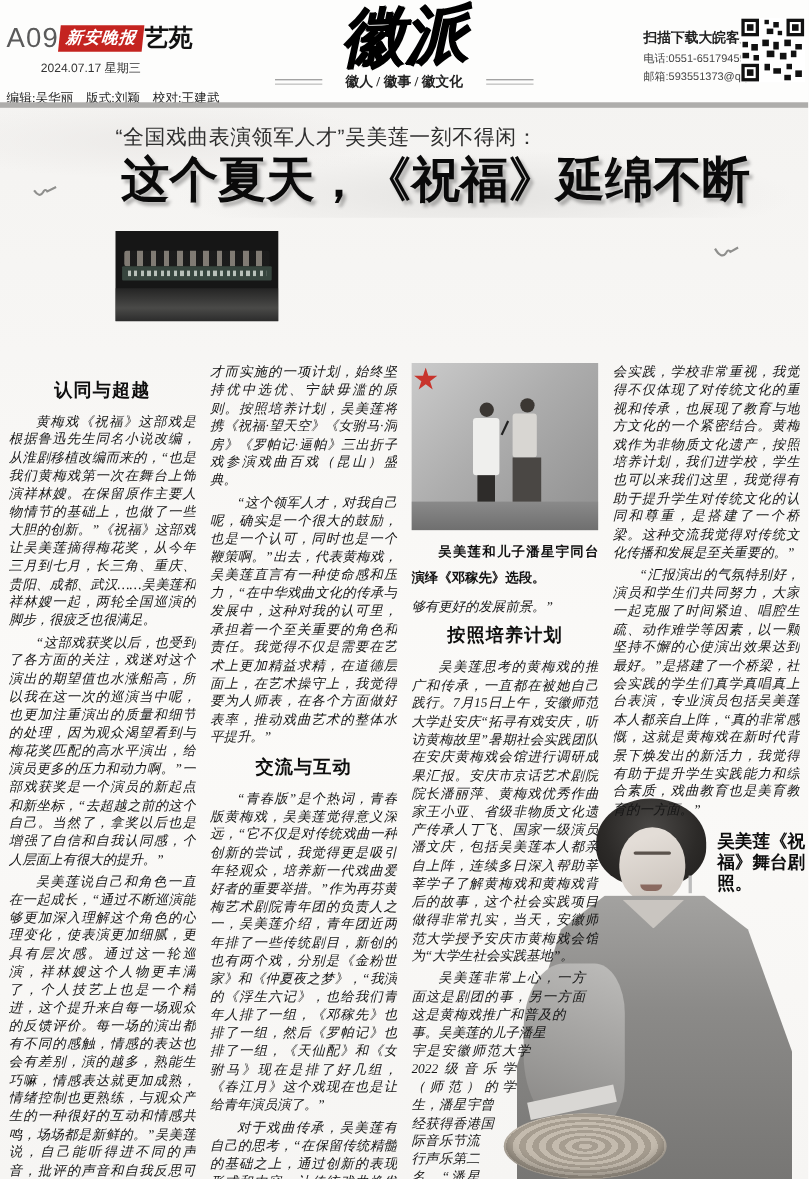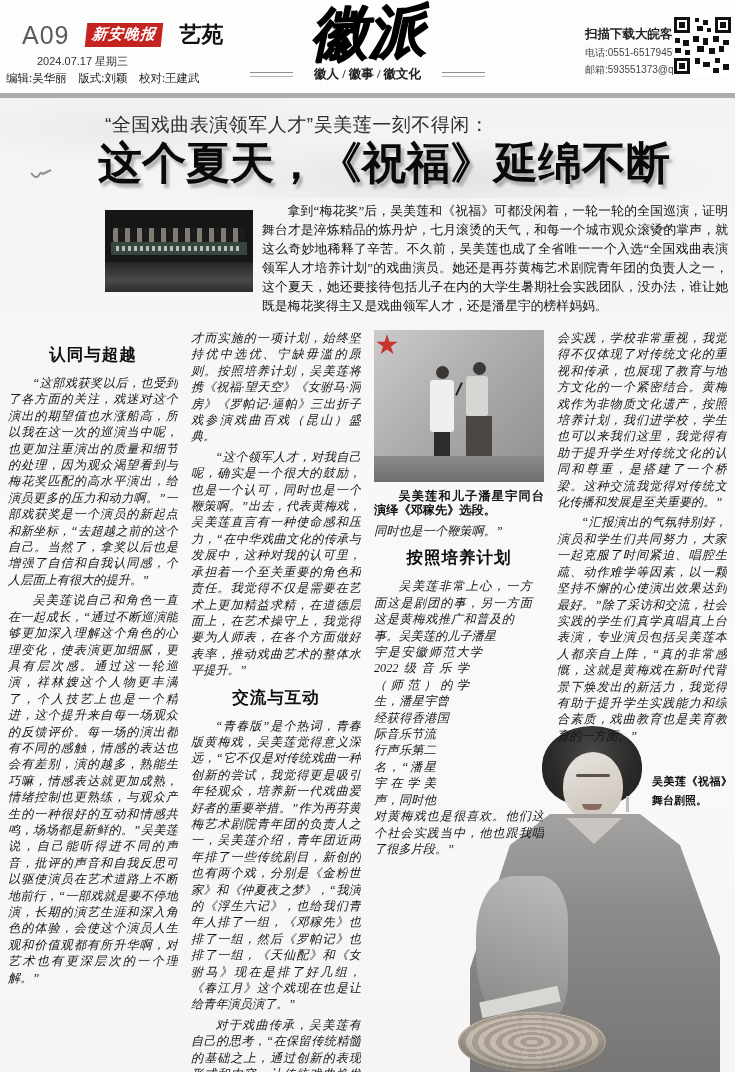--- a/index.html
+++ b/index.html
@@ -2,46 +2,46 @@
 <html><head>
 <meta charset="utf-8">
 <style>
   html,body{margin:0;padding:0;}
   .page{position:relative;width:735px;height:1072px;overflow:hidden;
         background:linear-gradient(180deg,#f3f2f0 0%,#f7f6f4 30%,#fbfaf8 60%,#f6f5f3 100%);
         font-family:"Liberation Serif",serif;color:#1c1c1c;}
   
   .hdr{position:absolute;left:0;top:0;width:735px;height:93px;background:#fdfdfc;}
   .hdr-left{position:absolute;left:6px;top:20px;}
-  .hdr-l1{display:flex;align-items:center;gap:17px;margin-left:16px;}
+  .hdr-l1{display:flex;align-items:center;gap:1px;}
   .pageno{font-family:"Liberation Sans",sans-serif;font-size:25px;color:#5a5a5a;letter-spacing:1px;}
   .paperlogo{background:#c42420;color:#fff;font-family:"Liberation Serif",serif;font-style:italic;
              font-weight:bold;font-size:15px;padding:2px 6px 3px;letter-spacing:1px;transform:skewX(-6deg);}
   .sect{font-family:"Liberation Sans",sans-serif;font-weight:bold;font-size:22px;color:#111;}
   .dateline{font-family:"Liberation Sans",sans-serif;font-size:11px;color:#333;margin-top:4px;margin-left:31px;}
-  .staffline{font-family:Liberation Serif, serif;font-size:11.5px;color:#222;margin-top:2px;}
+  .staffline{font-family:Liberation Serif, serif;font-size:11.5px;color:#222;margin-top:13px;}
   .masthead{position:absolute;left:250px;top:2px;width:235px;text-align:center;}
   .masthead-title{font-family:"Liberation Serif",serif;font-weight:bold;font-style:italic;
                   font-size:58px;line-height:62px;color:#000;transform:rotate(-2deg);
                   text-shadow:1px 1px 0 #000;}
   .masthead-sub{display:flex;align-items:center;gap:21px;margin-top:2px;}
   .masthead-sub .ln{flex:1;height:3px;border-top:1px solid #8d8d8d;border-bottom:1px solid #b5b5b5;}
   .masthead-sub .tx{font-size:12.5px;font-weight:bold;color:#222;white-space:nowrap;}
   .hdr-right{position:absolute;left:585px;top:26px;width:90px;}
   .scanlbl{font-family:"Liberation Sans",sans-serif;font-weight:bold;font-size:12.5px;color:#222;white-space:nowrap;}
   .contact{font-family:"Liberation Sans",sans-serif;font-size:10px;color:#444;margin-top:3px;white-space:nowrap;}
   .qr{position:absolute;left:673px;top:16px;width:59px;height:59px;}
   .divider{position:absolute;left:0;top:93px;width:735px;height:5px;background:#aeadab;}
   
   .headline-zone{position:absolute;left:0;top:98px;width:735px;height:100px;
      background:radial-gradient(ellipse 400px 60px at 60% 80%,#e4e3e1 0%,rgba(244,243,241,0) 70%),
                 radial-gradient(ellipse 300px 50px at 20% 30%,#eceae8 0%,rgba(244,243,241,0) 70%);}
   .kicker{position:absolute;left:105px;top:14px;font-family:"Liberation Sans",sans-serif;
           font-size:19px;color:#2e2e2e;letter-spacing:0.5px;}
-  .bigtitle{position:absolute;left:98px;top:36px;font-family:"Liberation Sans",sans-serif;
+  .bigtitle{position:absolute;left:110px;top:36px;font-family:"Liberation Sans",sans-serif;
             font-weight:900;font-size:44px;letter-spacing:0px;color:#0a0a0a;
             text-shadow:3px 4px 3px rgba(0,0,0,0.28);white-space:nowrap;}
   .bird{position:absolute;color:#8f8f8d;}
   .bird svg{display:block;}
   
   .lead-photo{position:absolute;left:105px;top:210px;width:148px;height:82px;background:#161616;overflow:hidden;}
   .lead-photo .figures{position:absolute;left:8px;top:18px;width:132px;height:14px;
       background:repeating-linear-gradient(90deg,#9b948b 0 5px,#1d1d1d 5px 12px);opacity:.8;border-radius:2px;}
   .lead-photo .banner{position:absolute;left:6px;top:32px;width:136px;height:13px;background:#37453e;
       border-radius:1px;}
@@ -71,21 +71,21 @@
   .fig .torso{margin-top:1px;border-radius:3px;}
   .fig-boy{left:56px;top:36px;}
   .fig-boy .torso{width:24px;height:52px;background:#efefed;}
   .fig-boy .legs{width:16px;height:34px;margin:0 auto;background:#2e2c2a;}
   .fig-girl{left:92px;top:32px;}
   .fig-girl .torso{width:22px;height:40px;background:#d8d6d2;}
   .fig-girl .legs{width:26px;height:48px;margin:0 auto;background:#4a4744;border-radius:0 0 6px 6px;}
   .mic{position:absolute;left:84px;top:52px;width:2px;height:14px;background:#222;transform:rotate(25deg);}
   .star{position:absolute;left:2px;top:4px;width:22px;height:22px;background:#c8342c;
         clip-path:polygon(50% 0%,61% 35%,98% 35%,68% 57%,79% 91%,50% 70%,21% 91%,32% 57%,2% 35%,39% 35%);}
-  .photocap{font-family:"Liberation Sans",sans-serif;font-weight:bold;font-size:12.2px;line-height:14px;
+  .photocap{font-family:"Liberation Sans",sans-serif;font-weight:bold;font-size:12.2px;line-height:24px;
             text-align:justify;text-indent:2em;color:#111;margin:7px 0 6px;}
   
   .sp{float:right;clear:right;width:1px;height:1px;}
   
   .byline{font-family:"Liberation Sans",sans-serif;font-weight:bold;font-size:12.4px;line-height:17px;
           text-align:justify;text-indent:2em;color:#0c0c0c;margin-top:2px;}
   
   .portrait{position:absolute;left:450px;top:726px;width:285px;height:346px;z-index:1;}
   .hair{position:absolute;left:92px;top:0;width:100px;height:80px;background:
         radial-gradient(ellipse at 50% 35%,#4a4846 0%,#2c2a28 60%,#201e1c 100%);
@@ -99,22 +99,22 @@
         background:linear-gradient(180deg,#a3a2a0 0%,#8b8a88 40%,#777674 100%);
         clip-path:polygon(32% 0,68% 0,84% 12%,100% 55%,100% 100%,0 100%,0 60%,16% 12%);}
   .collar{position:absolute;left:116px;top:92px;width:56px;height:26px;background:#c9c5c0;
         clip-path:polygon(0 0,100% 0,50% 100%);}
   .sleeve{position:absolute;left:26px;top:150px;width:92px;height:150px;background:
         linear-gradient(200deg,#bdbcba 0%,#9c9b99 60%,#868482 100%);border-radius:40% 30% 30% 45%;}
   .cuff{position:absolute;left:30px;top:268px;width:80px;height:16px;background:#d9d7d4;transform:rotate(-12deg);}
   .basket{position:absolute;left:8px;top:286px;width:148px;height:60px;border-radius:50%;
         background:repeating-radial-gradient(ellipse at 50% 50%,#c4bbae 0 6px,#a69d90 6px 12px);
         box-shadow:inset 0 -6px 10px rgba(0,0,0,.25);}
-  .portrait-cap{position:absolute;left:652px;top:772px;width:80px;z-index:3;
-        font-family:"Liberation Sans",sans-serif;font-weight:bold;font-size:11px;line-height:19px;
+  .portrait-cap{position:absolute;left:652px;top:756px;width:80px;z-index:3;
+        font-family:"Liberation Sans",sans-serif;font-weight:bold;font-size:16px;line-height:19px;
         text-align:justify;color:#0c0c0c;}
 </style>
 </head>
 <body>
 
 <div class="page">
 
   <div class="hdr">
     <div class="hdr-left">
       <div class="hdr-l1">
@@ -194,28 +194,26 @@
       </svg>
   </div>
 
   <div class="lead-photo">
     <div class="figures"></div>
     <div class="banner">
         <i></i>
       </div>
     <div class="floor"></div>
   </div>
-  <div class="lead-text">
-    <p>拿到“梅花奖”后，吴美莲和《祝福》可都没闲着，一轮一轮的全国巡演，证明舞台才是淬炼精品的炼丹炉，七月滚烫的天气，和每一个城市观众滚烫的掌声，就这么奇妙地稀释了辛苦。不久前，吴美莲也成了全省唯一一个入选“全国戏曲表演领军人才培养计划”的戏曲演员。她还是再芬黄梅艺术剧院青年团的负责人之一，这个夏天，她还要接待包括儿子在内的大学生暑期社会实践团队，没办法，谁让她既是梅花奖得主又是戏曲领军人才，还是潘星宇的榜样妈妈。</p>
-  </div>
 
   <div class="bodyarea">
 
     <div class="col c1">
       <h3 class="shead first">认同与超越</h3>
+      <p>黄梅戏《祝福》这部戏是根据鲁迅先生同名小说改编，从淮剧移植改编而来的，“也是我们黄梅戏第一次在舞台上饰演祥林嫂。在保留原作主要人物情节的基础上，也做了一些大胆的创新。”《祝福》这部戏让吴美莲摘得梅花奖，从今年三月到七月，长三角、重庆、贵阳、成都、武汉……吴美莲和祥林嫂一起，两轮全国巡演的脚步，很疲乏也很满足。</p>
       <p>“这部戏获奖以后，也受到了各方面的关注，戏迷对这个演出的期望值也水涨船高，所以我在这一次的巡演当中呢，也更加注重演出的质量和细节的处理，因为观众渴望看到与梅花奖匹配的高水平演出，给演员更多的压力和动力啊。”一部戏获奖是一个演员的新起点和新坐标，“去超越之前的这个自己。当然了，拿奖以后也是增强了自信和自我认同感，个人层面上有很大的提升。”</p>
       <p>吴美莲说自己和角色一直在一起成长，“通过不断巡演能够更加深入理解这个角色的心理变化，使表演更加细腻，更具有层次感。通过这一轮巡演，祥林嫂这个人物更丰满了，个人技艺上也是一个精进，这个提升来自每一场观众的反馈评价。每一场的演出都有不同的感触，情感的表达也会有差别，演的越多，熟能生巧嘛，情感表达就更加成熟，情绪控制也更熟练，与观众产生的一种很好的互动和情感共鸣，场场都是新鲜的。”吴美莲说，自己能听得进不同的声音，批评的声音和自我反思可以驱使演员在艺术道路上不断地前行，“一部戏就是要不停地演，长期的演艺生涯和深入角色的体验，会使这个演员人生观和价值观都有所升华啊，对艺术也有更深层次的一个理解。”</p>
 
     </div>
 
     <div class="col c2">
       <p class="cont">才而实施的一项计划，始终坚持优中选优、宁缺毋滥的原则。按照培养计划，吴美莲将携《祝福·望天空》《女驸马·洞房》《罗帕记·逼帕》三出折子戏参演戏曲百戏（昆山）盛典。</p>
       <p>“这个领军人才，对我自己呢，确实是一个很大的鼓励，也是一个认可，同时也是一个鞭策啊。”出去，代表黄梅戏，吴美莲直言有一种使命感和压力，“在中华戏曲文化的传承与发展中，这种对我的认可里，承担着一个至关重要的角色和责任。我觉得不仅是需要在艺术上更加精益求精，在道德层面上，在艺术操守上，我觉得要为人师表，在各个方面做好表率，推动戏曲艺术的整体水平提升。”</p>
       <h3 class="shead">交流与互动</h3>
       <p>“青春版”是个热词，青春版黄梅戏，吴美莲觉得意义深远，“它不仅是对传统戏曲一种创新的尝试，我觉得更是吸引年轻观众，培养新一代戏曲爱好者的重要举措。”作为再芬黄梅艺术剧院青年团的负责人之一，吴美莲介绍，青年团近两年排了一些传统剧目，新创的也有两个戏，分别是《金粉世家》和《仲夏夜之梦》，“我演的《浮生六记》，也给我们青年人排了一组，《邓稼先》也排了一组，然后《罗帕记》也排了一组，《天仙配》和《女驸马》现在是排了好几组，《春江月》这个戏现在也是让给青年演员演了。”</p>
@@ -233,39 +231,40 @@
           </div>
         <div class="fig fig-girl">
             <div class="head"></div>
             <div class="torso"></div>
             <div class="legs"></div>
           </div>
         <div class="mic"></div>
         <div class="floor"></div>
       </div>
       <div class="photocap">吴美莲和儿子潘星宇同台演绎《邓稼先》选段。</div>
-      <p class="cont">同时也是一个鞭策啊。”</p>
+      <p class="cont">够有更好的发展前景。”</p>
       <h3 class="shead">按照培养计划</h3>
+      <p>吴美莲思考的黄梅戏的推广和传承，一直都在被她自己践行。7月15日上午，安徽师范大学赴安庆“拓寻有戏安庆，听访黄梅故里”暑期社会实践团队在安庆黄梅戏会馆进行调研成果汇报。安庆市京话艺术剧院院长潘丽萍、黄梅戏优秀作曲家王小亚、省级非物质文化遗产传承人丁飞、国家一级演员潘文庆，包括吴美莲本人都亲自上阵，连续多日深入帮助莘莘学子了解黄梅戏和黄梅戏背后的故事，这个社会实践项目做得非常扎实，当天，安徽师范大学授予安庆市黄梅戏会馆为“大学生社会实践基地”。</p>
       <div>
         <span class="sp" style="width:12px;height:34px"></span>
         <span class="sp" style="width:30px;height:17px"></span>
         <span class="sp" style="width:48px;height:17px"></span>
         <span class="sp" style="width:62px;height:17px"></span>
         <span class="sp" style="width:75px;height:34px"></span>
         <span class="sp" style="width:95px;height:34px"></span>
         <span class="sp" style="width:108px;height:68px"></span>
 
         <p>吴美莲非常上心，一方面这是剧团的事，另一方面这是黄梅戏推广和普及的事。吴美莲的儿子潘星宇是安徽师范大学2022级音乐学（师范）的学生，潘星宇曾经获得香港国际音乐节流行声乐第二名，“潘星宇在学美声，同时他对黄梅戏也是很喜欢。他们这个社会实践当中，他也跟我唱了很多片段。”</p>
 
       </div>
     </div>
 
     <div class="col c4">
       <p class="cont">会实践，学校非常重视，我觉得不仅体现了对传统文化的重视和传承，也展现了教育与地方文化的一个紧密结合。黄梅戏作为非物质文化遗产，按照培养计划，我们进学校，学生也可以来我们这里，我觉得有助于提升学生对传统文化的认同和尊重，是搭建了一个桥梁。这种交流我觉得对传统文化传播和发展是至关重要的。”</p>
-      <p>“汇报演出的气氛特别好，演员和学生们共同努力，大家一起克服了时间紧迫、唱腔生疏、动作难学等因素，以一颗坚持不懈的心使演出效果达到最好。”除了采访和交流，社会实践的学生们真学真唱真上台表演，专业演员包括吴美莲本人都亲自上阵，“真的非常感慨，这就是黄梅戏在新时代背景下焕发出的新活力，我觉得有助于提升学生实践能力和综合素质，戏曲教育也是美育教育的一方面。”</p>
+      <p>“汇报演出的气氛特别好，演员和学生们共同努力，大家一起克服了时间紧迫、唱腔生疏、动作难学等因素，以一颗坚持不懈的心使演出效果达到最好。”是搭建了一个桥梁，社会实践的学生们真学真唱真上台表演，专业演员包括吴美莲本人都亲自上阵，“真的非常感慨，这就是黄梅戏在新时代背景下焕发出的新活力，我觉得有助于提升学生实践能力和综合素质，戏曲教育也是美育教育的一方面。”</p>
     </div>
   </div>
 
   <div class="portrait">
     <div class="hair"></div>
     <div class="face"></div>
     <div class="brow"></div>
     <div class="mouth"></div>
     <div class="earring"></div>
     <div class="bodyshape"></div>

